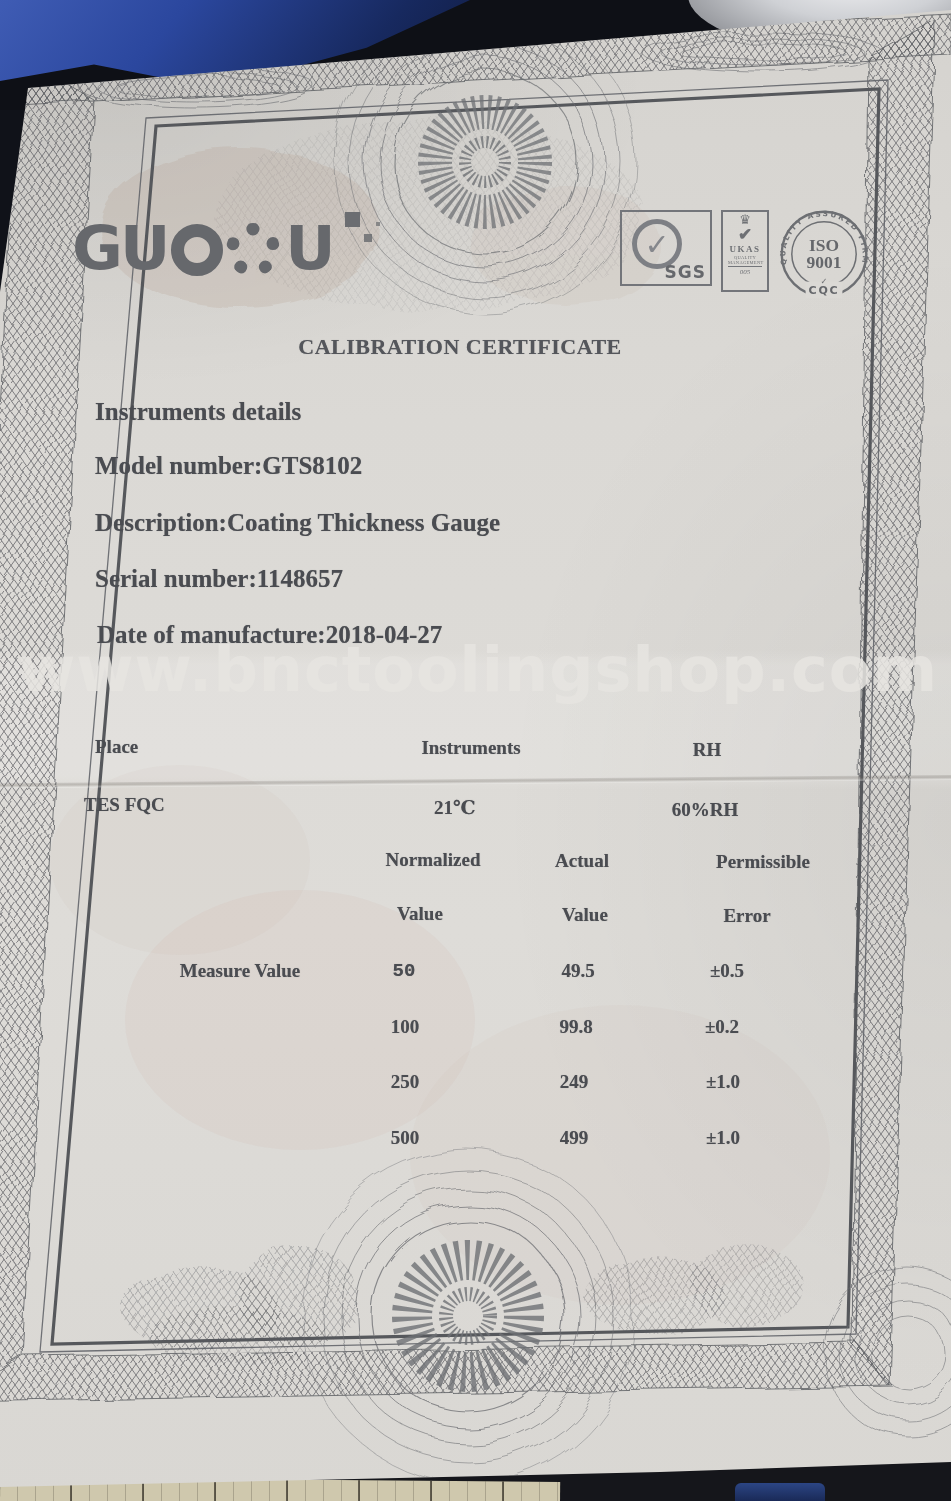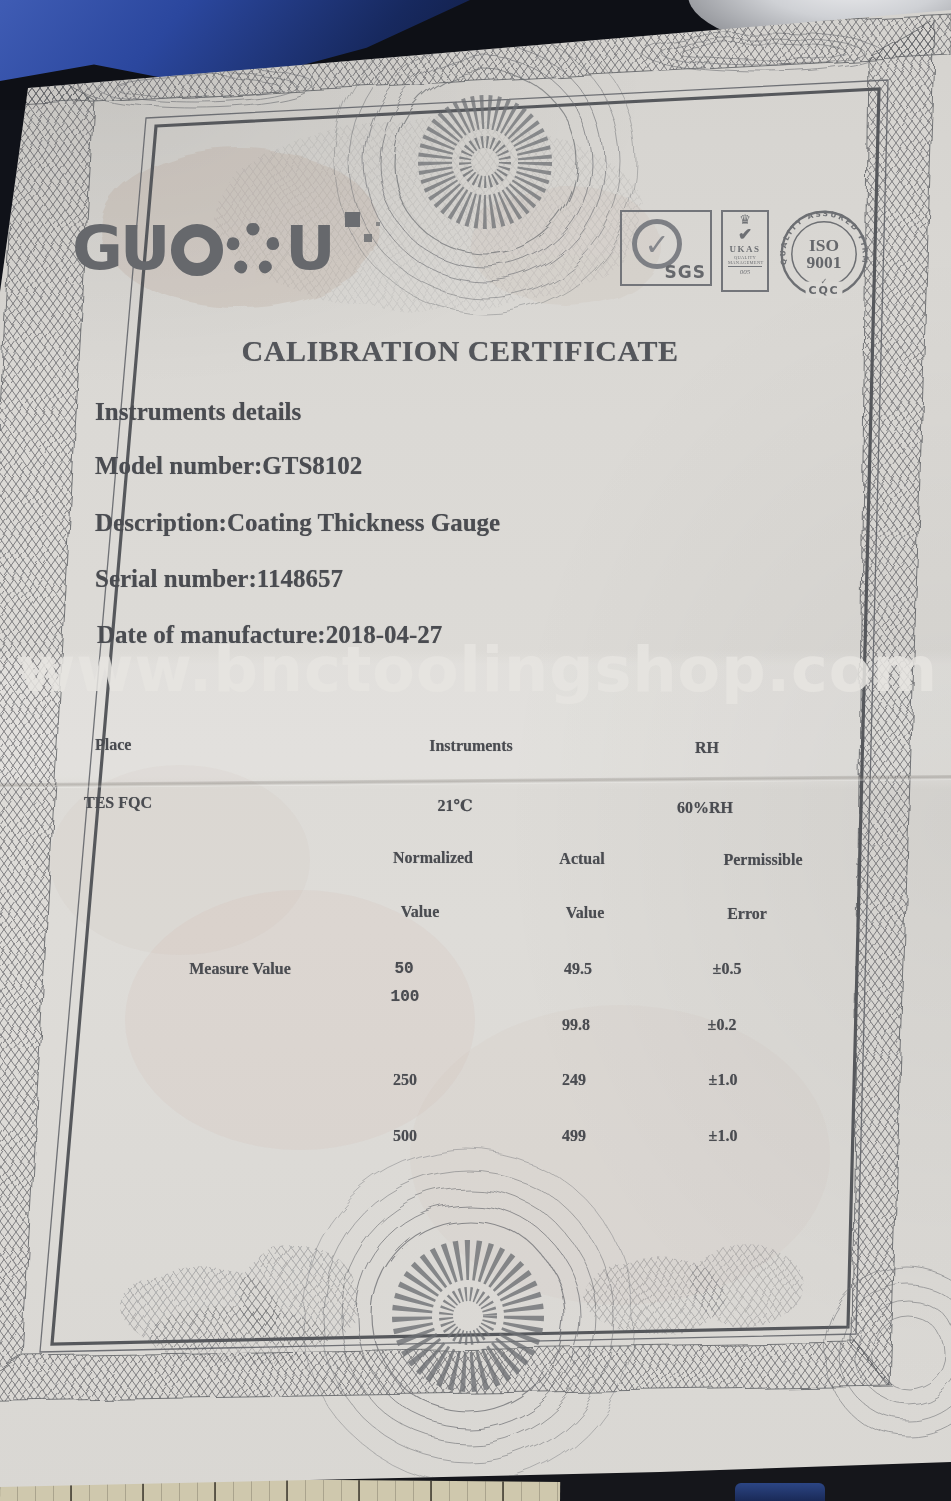--- a/index.html
+++ b/index.html
@@ -63,32 +63,32 @@
   .ukas-check{font-size:17px;line-height:.9;font-weight:bold;}
   .ukas-name{font-size:9px;font-weight:bold;letter-spacing:1.5px;margin-top:1px;}
   .ukas-sub{font-size:4.5px;letter-spacing:.3px;text-align:center;line-height:1.2;border-bottom:1px solid #73757a;
     padding-bottom:1px;margin-top:1px;width:34px;}
   .ukas-num{font-size:7px;margin-top:1px;font-style:italic;}
   .iso-stamp{width:92px;height:92px;margin-top:-2px;}
 
   
   .t{position:absolute;z-index:4;color:#4a4c51;font-weight:bold;white-space:nowrap;
      text-shadow:0 0 .7px rgba(74,76,81,.55);}
-  .cert-title{left:150px;top:334px;width:620px;text-align:center;font-size:30px;letter-spacing:.5px;color:#54565b;font-family:Liberation Serif, serif;}
+  .cert-title{left:150px;top:334px;width:620px;text-align:center;font-size:22px;letter-spacing:.5px;color:#54565b;font-family:Liberation Serif, serif;}
   .ln1{left:95px;top:398px;font-size:25px;}
   .ln2{left:95px;top:452px;font-size:25px;}
   .ln3{left:95px;top:509px;font-size:25px;}
   .ln4{left:95px;top:565px;font-size:25px;}
   .ln5{left:97px;top:621px;font-size:25px;}
   .env-head{left:85px;top:681px;font-size:24px;}
   .watermark{position:absolute;left:-12px;top:633px;width:980px;z-index:5;text-align:center;
     font-family:"DejaVu Sans","Liberation Sans",sans-serif;font-weight:bold;font-size:62px;
     color:#e7e5e1;opacity:.85;letter-spacing:1px;text-shadow:none;white-space:nowrap;}
   .cell{transform:translateX(-50%);}
-  .fs24{font-size:16px;}
+  .fs24{font-size:19px;}
 </style>
 </head>
 <body>
 
 <div class="bg-top">
   <div class="blue-shape"></div>
   <div class="silver-disc"></div>
 </div>
 <div class="bg-bottom">
   <div class="ruler"></div>
@@ -237,21 +237,21 @@
   <div class="t fs24 cell" style="left:763px;top:851px;">Permissible</div>
   <div class="t fs24 cell" style="left:420px;top:903px;">Value</div>
   <div class="t fs24 cell" style="left:585px;top:904px;">Value</div>
   <div class="t fs24 cell" style="left:747px;top:905px;">Error</div>
 
   <div class="t fs24 cell" style="left:240px;top:960px;">Measure Value</div>
   <div class="t fs24 cell" style="left:404px;top:960px;font-family:Liberation Mono, monospace;">50</div>
   <div class="t fs24 cell" style="left:578px;top:960px;">49.5</div>
   <div class="t fs24 cell" style="left:727px;top:960px;">±0.5</div>
 
-  <div class="t fs24 cell" style="left:405px;top:988px;font-family:Liberation Mono, monospace;">100</div>
+  <div class="t fs24 cell" style="left:405px;top:1016px;">100</div>
   <div class="t fs24 cell" style="left:576px;top:1016px;">99.8</div>
   <div class="t fs24 cell" style="left:722px;top:1016px;">±0.2</div>
 
   <div class="t fs24 cell" style="left:405px;top:1071px;">250</div>
   <div class="t fs24 cell" style="left:574px;top:1071px;">249</div>
   <div class="t fs24 cell" style="left:723px;top:1071px;">±1.0</div>
 
   <div class="t fs24 cell" style="left:405px;top:1127px;">500</div>
   <div class="t fs24 cell" style="left:574px;top:1127px;">499</div>
   <div class="t fs24 cell" style="left:723px;top:1127px;">±1.0</div>

